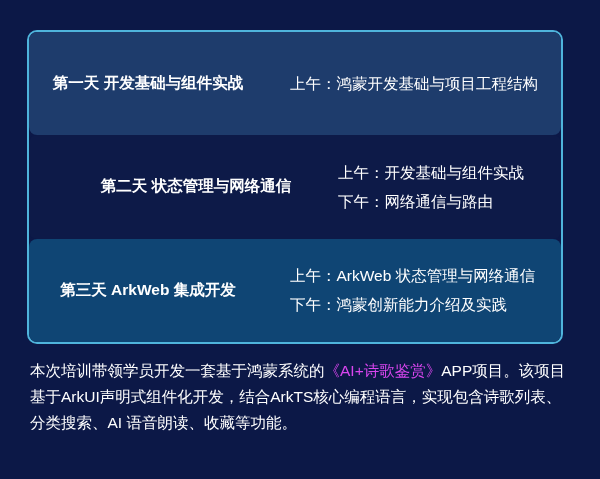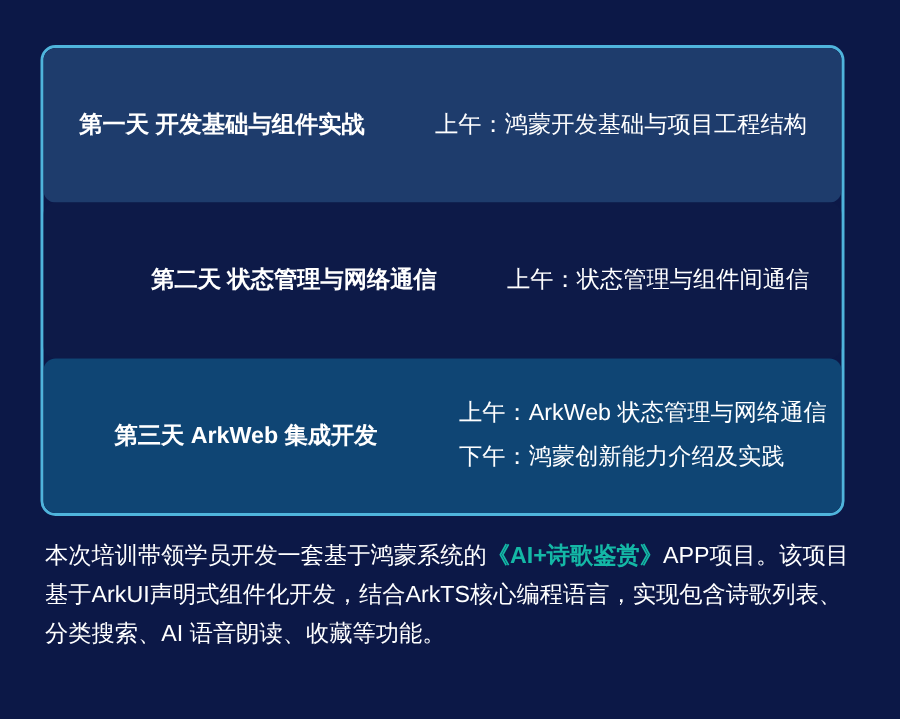--- a/index.html
+++ b/index.html
@@ -83,30 +83,31 @@
       <div class="col-divider" style="background: rgb(61, 147, 194);"></div>
       <div class="cell-detail">
         <div>上午：鸿蒙开发基础与项目工程结构</div>
       </div>
     </div>
 
     <div class="schedule-row" style="background: rgb(13, 26, 72); padding-left: 48px;">
       <div class="cell-day">第二天 状态管理与网络通信</div>
       <div class="col-divider" style="background: rgb(61, 147, 194);"></div>
       <div class="cell-detail">
-        <div>上午：状态管理与组件间通信</div>
+        <div>上午：开发基础与组件实战</div>
+        <div>下午：网络通信与路由</div>
       </div>
     </div>
 
-    <div class="schedule-row" style="background: rgb(15, 69, 116); padding-left: 16px;">
+    <div class="schedule-row" style="background: rgb(15, 69, 116);">
       <div class="cell-day">第三天 ArkWeb 集成开发</div>
       <div class="col-divider" style="background: rgb(61, 147, 194);"></div>
       <div class="cell-detail">
         <div>上午：ArkWeb 状态管理与网络通信</div>
         <div>下午：鸿蒙创新能力介绍及实践</div>
       </div>
     </div>
 
   </div>
 
-  <p class="intro"><span>本次培训带领学员开发一套基于鸿蒙系统的</span><span class="gold" style="color: #14b8a6; font-weight: bold;">《AI+诗歌鉴赏》</span><span>APP项目。该项目基于ArkUI声明式组件化开发，结合ArkTS核心编程语言，实现包含诗歌列表、分类搜索、AI 语音朗读、收藏等功能。</span></p>
+  <p class="intro"><span>本次培训带领学员开发一套基于鸿蒙系统的</span><span class="gold" style="color: #d946ef;">《AI+诗歌鉴赏》</span><span>APP项目。该项目基于ArkUI声明式组件化开发，结合ArkTS核心编程语言，实现包含诗歌列表、分类搜索、AI 语音朗读、收藏等功能。</span></p>
 
 </div>
 
 </body></html>

